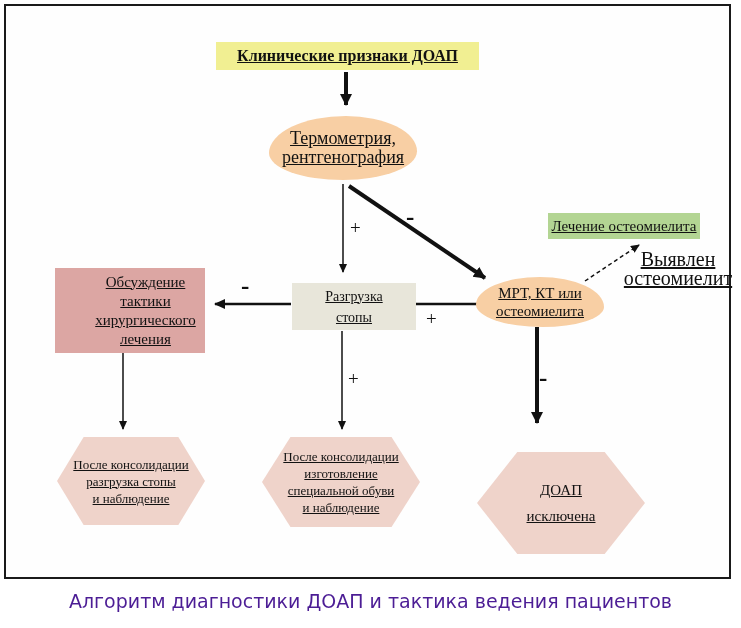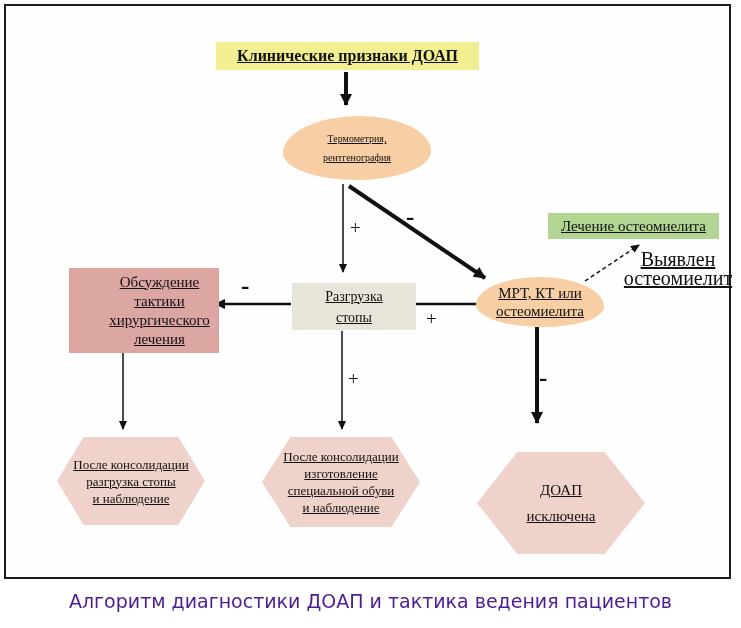--- a/index.html
+++ b/index.html
@@ -4,27 +4,27 @@
 <style>
   html,body{margin:0;padding:0;background:#ffffff;}
   body{width:741px;height:628px;position:relative;overflow:hidden;
        font-family:"Liberation Serif","DejaVu Serif",serif;color:#111;}
   .frame{position:absolute;left:4px;top:4px;width:727px;height:575px;
          border:2px solid var(--color-frame_border,#1a1a1a);background:#fefefe;box-sizing:border-box;}
   .node{position:absolute;display:flex;align-items:center;justify-content:center;
         text-align:center;white-space:pre-line;box-sizing:border-box;text-decoration:underline;}
   .node-clinical{left:216px;top:42px;width:263px;height:28px;
         background:var(--color-clinical_bg,#f1ef92);font-weight:bold;font-size:16px;}
-  .node-thermometry{left:283px;top:116px;width:148px;height:64px;
+  .node-thermometry{left:269px;top:116px;width:148px;height:64px;
         background:var(--color-ellipse_bg,#f8cfa4);
-        border-radius:52% 48% 50% 50%/58% 55% 45% 42%;font-size:10px;line-height:19px;}
-  .node-treatment{left:548px;top:213px;width:171px;height:26px;
+        border-radius:52% 48% 50% 50%/58% 55% 45% 42%;font-size:18px;line-height:19px;}
+  .node-treatment{left:548px;top:213px;width:152px;height:26px;
         background:var(--color-treatment_bg,#b3d593);font-size:15px;}
   .node-found{left:628px;top:249px;width:100px;height:40px;font-size:20px;line-height:19px;}
-  .node-surgery{left:69px;top:268px;width:150px;height:85px;
+  .node-surgery{left:55px;top:268px;width:150px;height:85px;
         background:var(--color-surgery_bg,#dca6a3);font-size:15px;line-height:19px;padding-left:31px;}
   .node-offloading{left:292px;top:283px;width:124px;height:47px;
         background:var(--color-offloading_bg,#e8e6da);font-size:14px;line-height:21px;}
   .node-imaging{left:476px;top:277px;width:128px;height:50px;
         background:var(--color-ellipse_bg,#f8cfa4);
         border-radius:50% 50% 48% 52%/55% 60% 40% 45%;font-size:15px;line-height:18px;}
   .hex{background:var(--color-hexagon_bg,#efd3ca);}
   .hex-left{left:57px;top:437px;width:148px;height:88px;font-size:13px;line-height:17px;
         clip-path:polygon(18% 0%,82% 0%,100% 50%,82% 100%,18% 100%,0% 50%);}
   .hex-middle{left:262px;top:437px;width:158px;height:90px;font-size:13px;line-height:17px;

